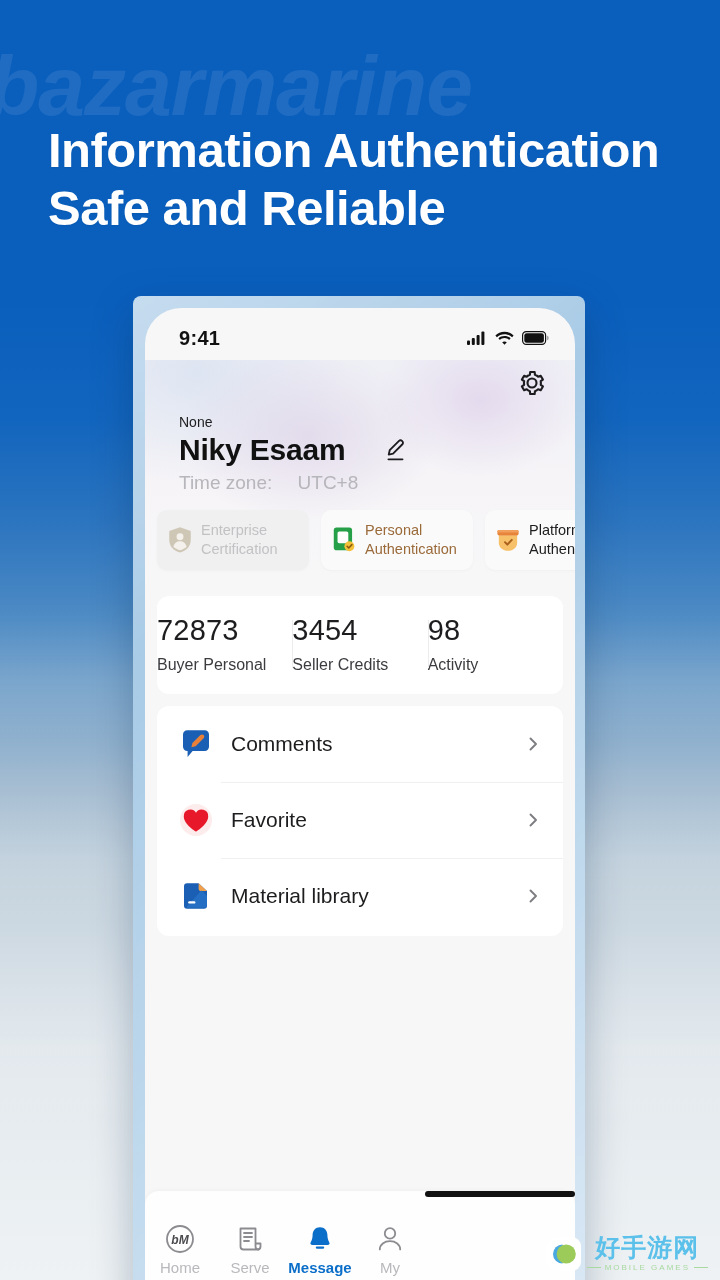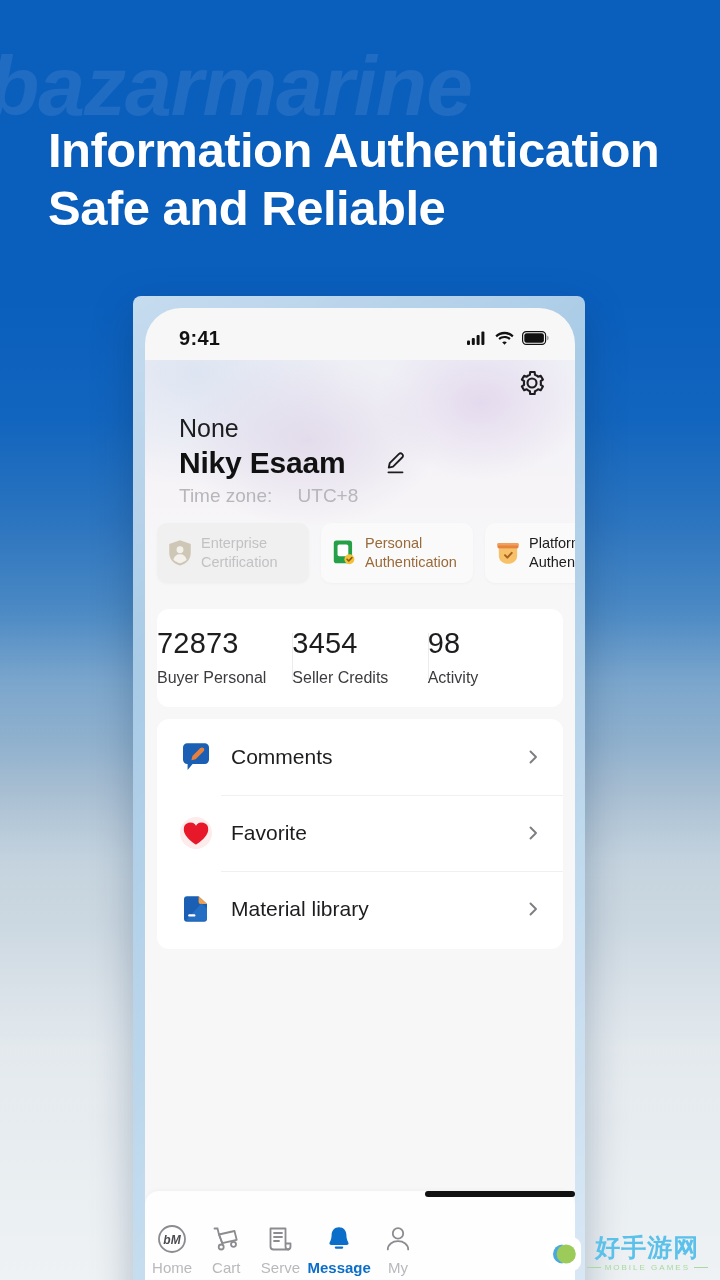--- a/index.html
+++ b/index.html
@@ -104,21 +104,21 @@
       radial-gradient(150px 110px at 78% 18%, rgba(226,214,236,.85), rgba(226,214,236,0) 70%),
       radial-gradient(180px 120px at 38% 34%, rgba(221,212,232,.75), rgba(221,212,232,0) 72%),
       radial-gradient(200px 150px at 12% 6%, rgba(214,224,240,.7), rgba(214,224,240,0) 75%),
       linear-gradient(to bottom, #eff0f6 0%, #f6f4f7 55%, #f7f7f8 100%);
   }
   #gear-row { display: flex; justify-content: flex-end; padding: 6px 26px 0 0; height: 46px; }
   #gear-btn { width: 34px; height: 34px; display: flex; align-items: center; justify-content: center; }
 
   #none-label {
     margin: 8px 0 0 34px;
-    font-size: 25px; color: #1d1d1f; font-weight: 400;
+    font-size: 14px; color: #1d1d1f; font-weight: 400;
   }
   #name-row {
     display: flex; align-items: center; gap: 36px;
     margin: 3px 0 0 34px;
   }
   #user-name { font-size: 30px; font-weight: 700; color: #111; letter-spacing: -.2px; }
   #edit-btn { width: 30px; height: 30px; display:flex; align-items:center; justify-content:center; }
   #timezone-row {
     margin: 5px 0 0 34px;
     font-size: 19px; color: #b6b6bb;
@@ -393,32 +393,20 @@
           <div class="tab">
             <div class="tab-icon">
               <svg width="30" height="30" viewBox="0 0 30 30">
                 <circle cx="15" cy="15" r="13" fill="none" stroke="#8b8b90" stroke-width="1.8"></circle>
                 <text x="15" y="19.6" text-anchor="middle" font-family="Liberation Sans, sans-serif" font-size="12" font-weight="700" font-style="italic" fill="#4a4a4f">bM</text>
               </svg>
             </div>
             <div class="tab-label">Home</div>
           </div>
 
-          <div class="tab">
-            <div class="tab-icon">
-              <svg width="30" height="30" viewBox="0 0 30 30">
-                <path d="M3.5 4.5h3l1.4 5.6" fill="none" stroke="#8b8b90" stroke-width="1.8" stroke-linecap="round"></path>
-                <path d="M8 10.5 23.5 7l2.2 8.8-14.4 3.4z" fill="none" stroke="#8b8b90" stroke-width="1.8" stroke-linejoin="round"></path>
-                <path d="M8 10.5 11.3 19.2" fill="none" stroke="#8b8b90" stroke-width="1.8" stroke-linecap="round"></path>
-                <circle cx="10.2" cy="23" r="2.5" fill="none" stroke="#8b8b90" stroke-width="1.8"></circle>
-                <circle cx="22.5" cy="20.3" r="2.5" fill="none" stroke="#8b8b90" stroke-width="1.8"></circle>
-              </svg>
-            </div>
-            <div class="tab-label">Cart</div>
-          </div>
 
           <div class="tab">
             <div class="tab-icon">
               <svg width="30" height="30" viewBox="0 0 30 30">
                 <path d="M5.5 4.5h15v18c0 1.7 1.3 3 3 3H8.5a3 3 0 0 1-3-3z" fill="none" stroke="#8b8b90" stroke-width="1.8" stroke-linejoin="round"></path>
                 <path d="M20.5 19.5h5v3a3 3 0 0 1-3 3" fill="none" stroke="#8b8b90" stroke-width="1.8" stroke-linejoin="round"></path>
                 <path d="M9 9h8M9 13h8M9 17h5" stroke="#8b8b90" stroke-width="1.8" stroke-linecap="round"></path>
               </svg>
             </div>
             <div class="tab-label">Serve</div>

